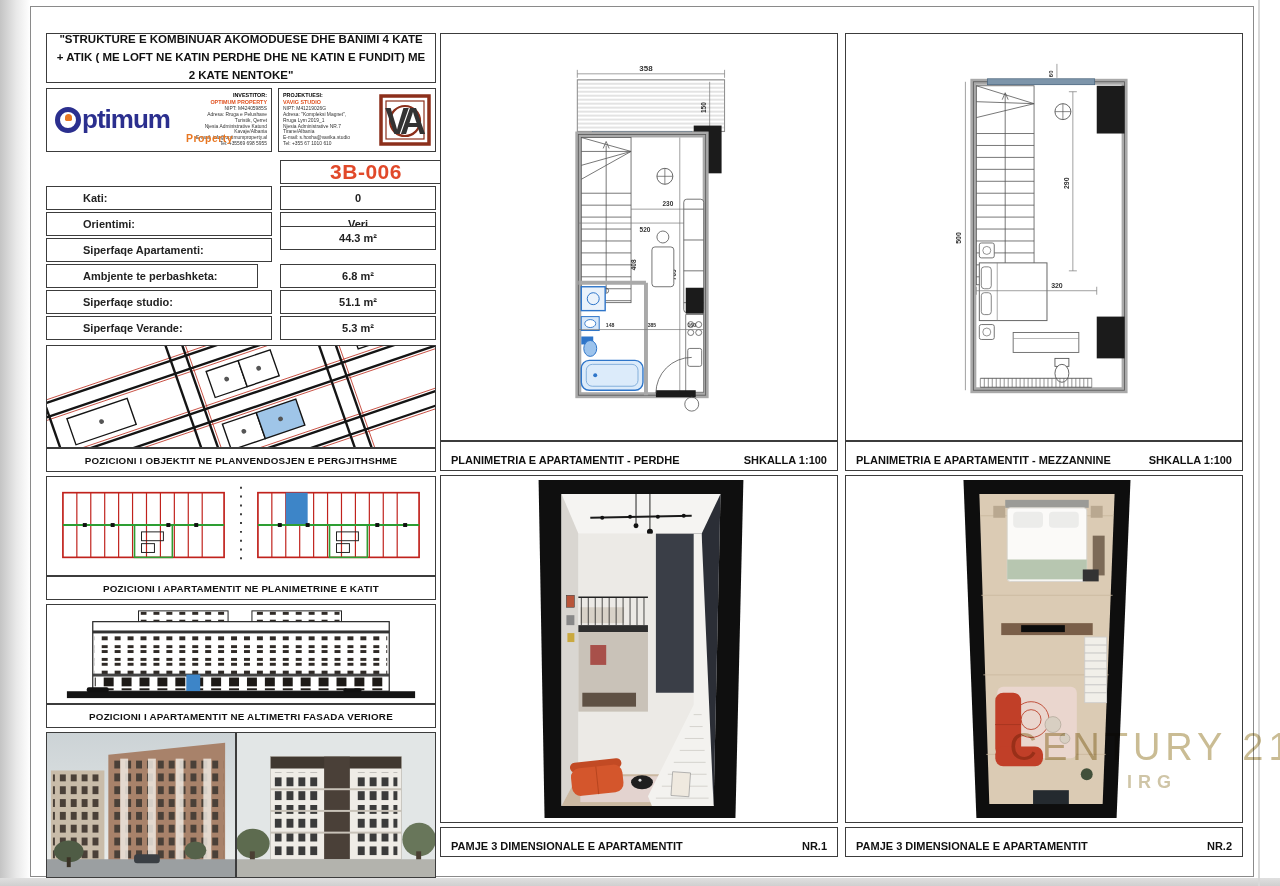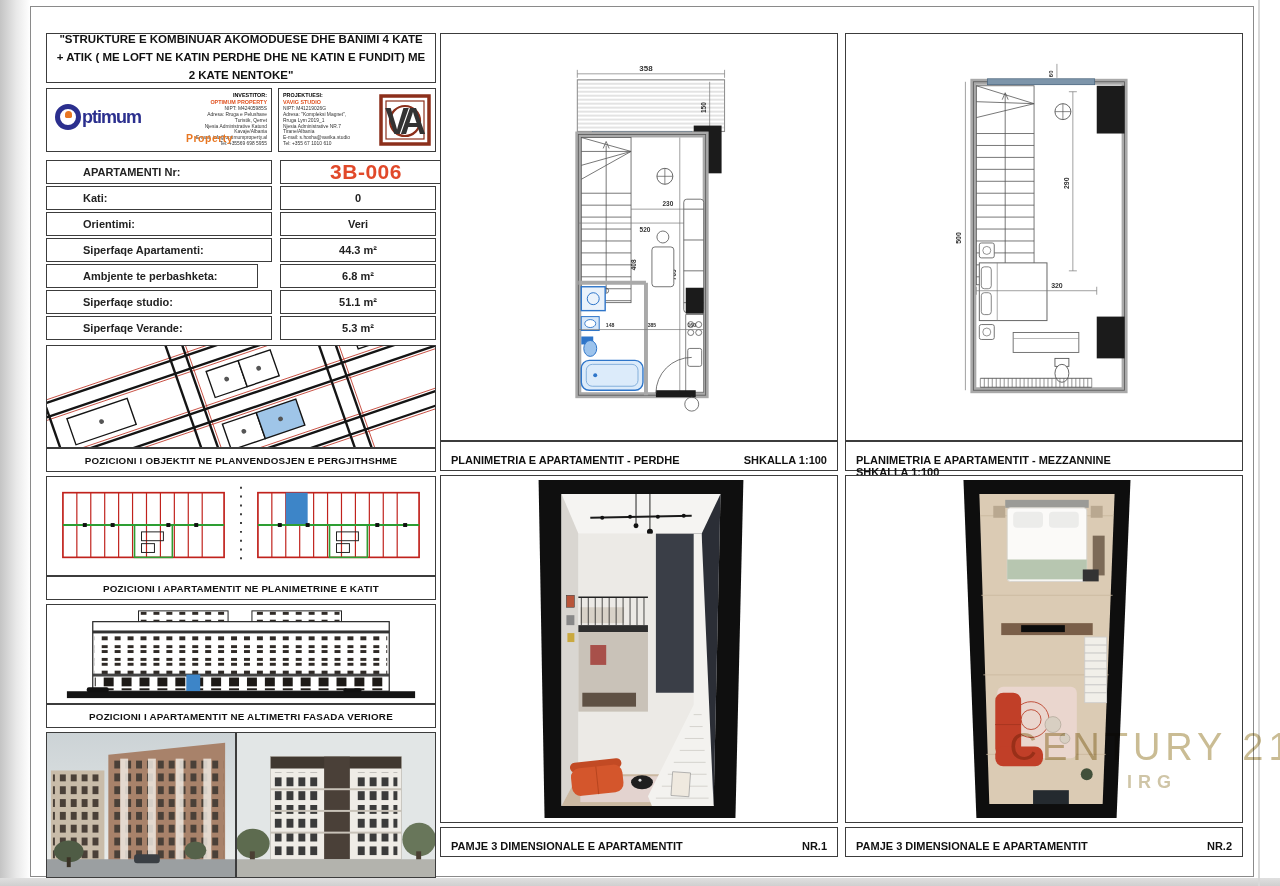--- a/index.html
+++ b/index.html
@@ -17,21 +17,21 @@
   .capC{display:flex;align-items:center;justify-content:center;font-weight:bold;
         font-size:9.8px;letter-spacing:.2px;white-space:nowrap;}
   .capBar{display:flex;align-items:flex-start;justify-content:space-between;
         font-weight:bold;font-size:11px;padding:12px 10px;}
   
   .title-box{display:flex;align-items:center;justify-content:center;text-align:center;
      font-weight:bold;font-size:11.5px;line-height:1.55;padding:2px 8px;}
   
   .logo-box{display:flex;align-items:stretch;padding:3px 4px;}
   .opt-wrap{flex:1;position:relative;}
-  .opt-word{position:absolute;left:4px;top:12px;font-weight:bold;font-size:18px;
+  .opt-word{position:absolute;left:4px;top:12px;font-weight:bold;font-size:26px;
      color:#2b2f8e;letter-spacing:-1px;display:flex;align-items:center;}
   .opt-o{display:inline-block;width:16px;height:16px;border:5px solid #2b2f8e;
      border-radius:50%;position:relative;margin-right:1px;}
   .opt-o::after{content:"";position:absolute;left:4.5px;top:2px;width:7px;height:7px;
      background:#e87722;border-radius:50% 50% 20% 20%;}
   .opt-sub{position:absolute;left:92px;top:40px;font-size:10.5px;font-weight:bold;
      color:#e87722;letter-spacing:.5px;padding-left:43px;}
   .tiny-contact{width:102px;font-size:4.9px;line-height:1.2;color:#333;overflow:hidden;}
   .tiny-contact.right{text-align:right;}
   .tiny-head{font-size:5.4px;font-weight:bold;color:#000;margin-bottom:1px;}
@@ -100,28 +100,27 @@
       <svg width="52" height="52" viewBox="0 0 52 52">
         <rect x="2" y="2" width="48" height="48" fill="none" stroke="#8c2f1b" stroke-width="3.5"></rect>
         <rect x="7" y="7" width="38" height="38" fill="none" stroke="#8c2f1b" stroke-width="1.2"></rect>
         <circle cx="26" cy="27" r="15" fill="none" stroke="#8c2f1b" stroke-width="2.2"></circle>
         <text x="18" y="40" font-size="36" font-weight="bold" font-family="DejaVu Serif,serif" fill="#8c2f1b" text-anchor="middle">V</text>
         <text x="34" y="40" font-size="36" font-weight="bold" font-family="DejaVu Serif,serif" fill="#8c2f1b" text-anchor="middle">A</text>
       </svg>
     </div>
   </div>
 
-  <div class="box tbl-label" style="left:46px;top:160px;width:226px;height:24px;">APARTAMENTI Nr:</div>
   <div class="box tbl-value big" style="left:280px;top:160px;width:172px;height:24px;">3B-006</div>
   <div class="box tbl-label" style="left:46px;top:186px;width:226px;height:24px;">Kati:</div>
   <div class="box tbl-value" style="left:280px;top:186px;width:156px;height:24px;">0</div>
   <div class="box tbl-label" style="left:46px;top:212px;width:226px;height:24px;">Orientimi:</div>
   <div class="box tbl-value" style="left:280px;top:212px;width:156px;height:24px;">Veri</div>
   <div class="box tbl-label" style="left:46px;top:238px;width:226px;height:24px;">Siperfaqe Apartamenti:</div>
-  <div class="box tbl-value" style="left:280px;top:238px;width:156px;height:24px;">44.3 m²</div>
+  <div class="box tbl-value" style="left:280px;top:226px;width:156px;height:24px;">44.3 m²</div>
   <div class="box tbl-label" style="left:46px;top:264px;width:212px;height:24px;">Ambjente te perbashketa:</div>
   <div class="box tbl-value" style="left:280px;top:264px;width:156px;height:24px;">6.8 m²</div>
   <div class="box tbl-label" style="left:46px;top:290px;width:226px;height:24px;">Siperfaqe studio:</div>
   <div class="box tbl-value" style="left:280px;top:290px;width:156px;height:24px;">51.1 m²</div>
   <div class="box tbl-label" style="left:46px;top:316px;width:226px;height:24px;">Siperfaqe Verande:</div>
   <div class="box tbl-value" style="left:280px;top:316px;width:156px;height:24px;">5.3 m²</div>
 
   <div class="box img-panel" style="left:46px;top:345px;width:390px;height:103px;">
     <svg viewBox="0 0 390 103" preserveAspectRatio="none">
       <g transform="rotate(-19 195 51)">
@@ -573,21 +572,21 @@
         <line x1="231" y1="346" x2="231" y2="355"></line>
           <line x1="235" y1="346" x2="235" y2="355"></line>
         <line x1="239" y1="346" x2="239" y2="355"></line>
           <line x1="243" y1="346" x2="243" y2="355"></line>
         <line x1="247" y1="346" x2="247" y2="355"></line>
       </g>
       <line x1="135" y1="346" x2="247" y2="346" stroke="#555" stroke-width="0.9"></line>
       <line x1="135" y1="355" x2="247" y2="355" stroke="#555" stroke-width="0.9"></line>
     </svg>
   </div>
-  <div class="box capBar" style="left:845px;top:441px;width:398px;height:30px;flex-direction:column;">
+  <div class="box capBar" style="left:845px;top:441px;width:398px;height:30px;">
     <span>PLANIMETRIA E APARTAMENTIT - MEZZANNINE</span>
     <span>SHKALLA 1:100</span>
   </div>
 
   <div class="box img-panel" style="left:845px;top:475px;width:398px;height:348px;">
     <svg viewBox="0 0 398 348">
       <polygon points="118,4 286,4 272,344 131,344" fill="#0e0e0e"></polygon>
       <polygon points="134,18 270,18 258,330 144,330" fill="#dbcbb4"></polygon>
       <g stroke="#c9b79e" stroke-width="0.8">
         <line x1="135" y1="40" x2="269" y2="40"></line>

